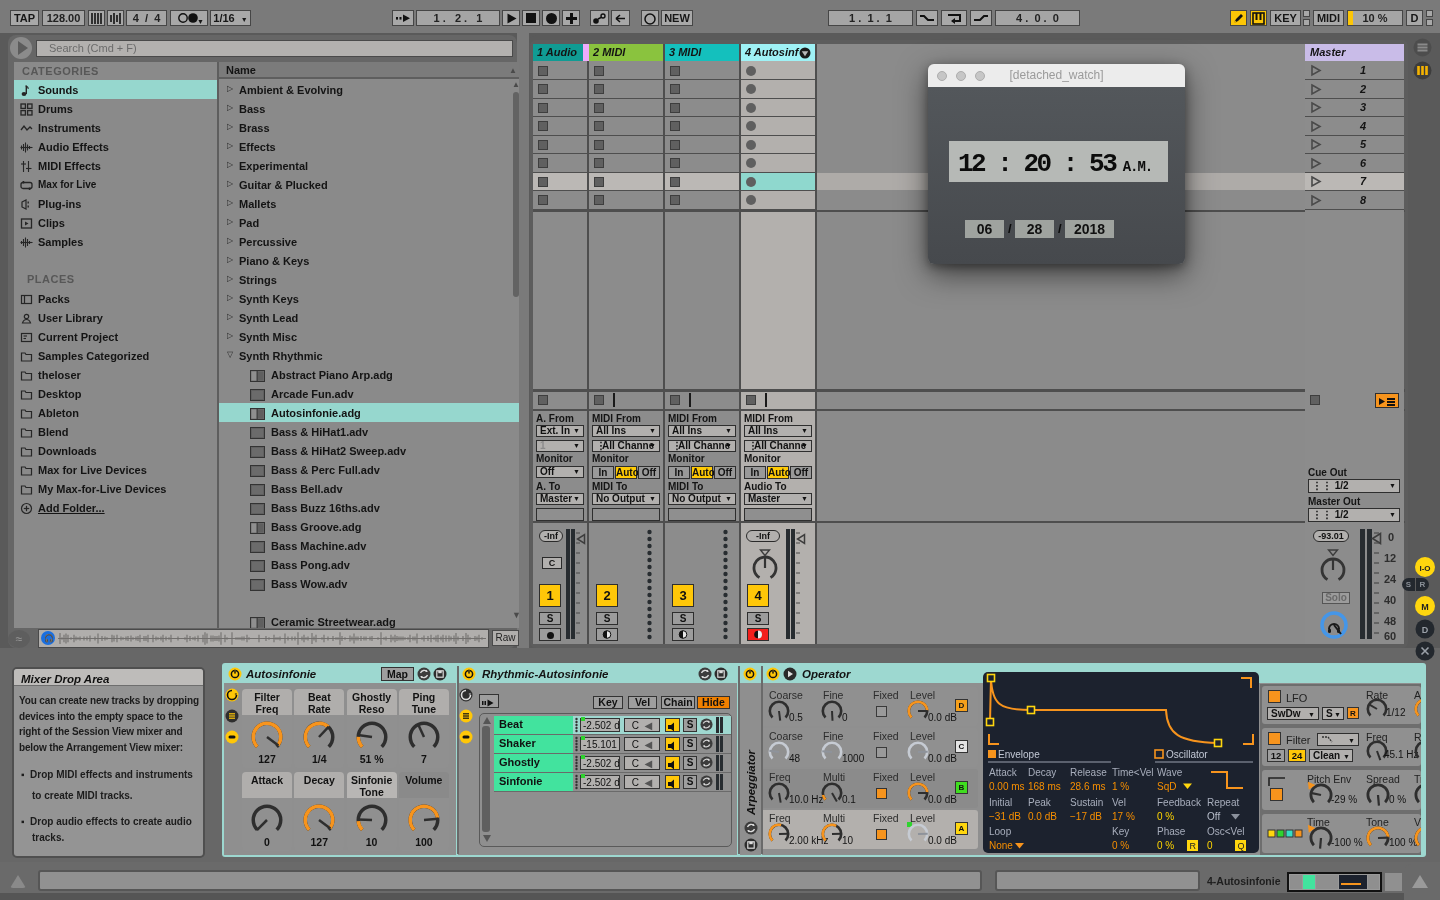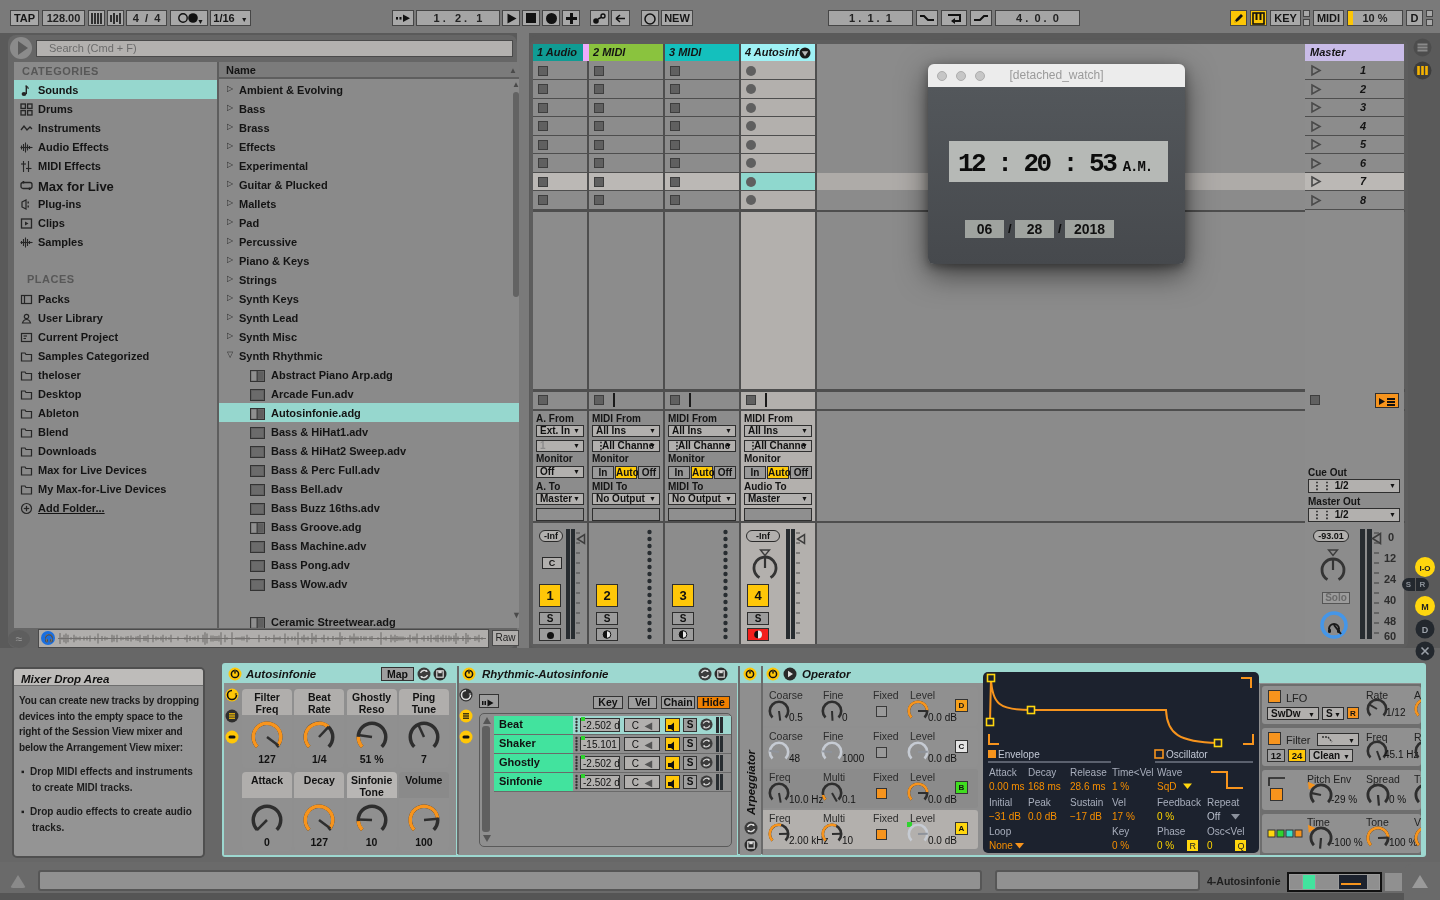--- a/index.html
+++ b/index.html
@@ -164,21 +164,21 @@
         <div class="lbl" style="left:24px;top:3.5px;font-size:11px;">MIDI Effects</div>
       </div>
   <div class="abs" style="left:0;top:113px;width:203px;height:19px;">
         <div class="abs" style="left:6px;top:3px;"><svg width="13" height="13" viewBox="0 0 13 13">
             <g fill="none" stroke="#262626" stroke-width="1.3">
               <rect x="1" y="3.5" width="11" height="6" rx="2"></rect>
             </g>
             <rect x="2.6" y="2" width="1.6" height="2.5" fill="#262626"></rect>
             <rect x="8.8" y="8.5" width="1.6" height="2.5" fill="#262626"></rect>
           </svg></div>
-        <div class="lbl" style="left:24px;top:3.5px;font-size:13px;">Max for Live</div>
+        <div class="lbl" style="left:24px;top:3.5px;font-size:10px;">Max for Live</div>
       </div>
   <div class="abs" style="left:0;top:132px;width:203px;height:19px;">
         <div class="abs" style="left:6px;top:3px;"><svg width="13" height="13" viewBox="0 0 13 13">
             <path d="M2 4 L6 2 L6 11 L2 9 Z" fill="none" stroke="#262626" stroke-width="1.2"></path>
             <rect x="7.5" y="3.5" width="1.4" height="2" fill="#262626"></rect>
             <rect x="7.5" y="7.5" width="1.4" height="2" fill="#262626"></rect>
           </svg></div>
         <div class="lbl" style="left:24px;top:3.5px;font-size:11px;">Plug-ins</div>
       </div>
   <div class="abs" style="left:0;top:151px;width:203px;height:19px;">
@@ -1035,21 +1035,21 @@
   <div class="lbl" style="left:854px;top:533px;font-size:11px;font-weight:bold;color:#2e2e2e;">24</div>
   <div class="lbl" style="left:854px;top:554px;font-size:11px;font-weight:bold;color:#2e2e2e;">40</div>
   <div class="lbl" style="left:854px;top:575px;font-size:11px;font-weight:bold;color:#2e2e2e;">48</div>
   <div class="lbl" style="left:854px;top:590px;font-size:11px;font-weight:bold;color:#2e2e2e;">60</div>
 </div>
 <div id="devicearea" class="abs" style="left:0;top:648px;width:1440px;height:214px;background:#676767;">
   <div class="abs" style="left:0;top:0;width:1440px;height:214px;background:#676767;"></div>
   <div class="abs" style="left:12px;top:19px;width:193px;height:191px;background:#949494;border:2px solid #4f4f4f;border-radius:5px;overflow:hidden;">
       <div style="height:17px;background:#bebcba;border-bottom:1px solid #6e6e6e;"><span style="font-style:italic;font-weight:bold;font-size:11.5px;color:#111;padding-left:7px;line-height:17px;display:inline-block;">Mixer Drop Area</span></div>
       <div style="padding:7px 0 0 5px;font-size:10px;letter-spacing:-0.15px;font-weight:bold;color:#1c1c1c;line-height:15.5px;">You can create new tracks by dropping devices into the empty space to the right of the Session View mixer and below the Arrangement View mixer:</div>
-      <div style="padding:9px 2px 0 18px;font-size:10px;letter-spacing:0px;font-weight:bold;color:#1c1c1c;line-height:16px;text-indent:-11px;">▪&nbsp; Drop MIDI effects and instruments to create MIDI tracks.</div>
+      <div style="padding:9px 2px 0 18px;font-size:10px;letter-spacing:0px;font-weight:bold;color:#1c1c1c;line-height:21px;text-indent:-11px;">▪&nbsp; Drop MIDI effects and instruments to create MIDI tracks.</div>
       <div style="padding:8px 2px 0 18px;font-size:10px;letter-spacing:0px;font-weight:bold;color:#1c1c1c;line-height:15.5px;text-indent:-11px;">▪&nbsp; Drop audio effects to create audio tracks.</div>
     </div>
   <div class="abs" style="left:222px;top:15px;width:1204px;height:194px;background:#9dd8d0;border-radius:3px;"></div>
   <div class="abs" style="left:224px;top:17px;width:232px;height:190px;background:#8f8f8f;"></div>
   <div class="abs" style="left:224px;top:17px;width:232px;height:18px;background:#9dd8d0;">
       <svg class="abs" style="left:4px;top:2px;" width="14" height="14">
         <circle cx="7" cy="7" r="6.5" fill="#ffc708"></circle>
         <circle cx="7" cy="7" r="3.6" fill="none" stroke="#111" stroke-width="1.5"></circle>
         <rect x="6.2" y="1.8" width="1.8" height="5" fill="#ffc708"></rect>
         <rect x="6.3" y="2.6" width="1.4" height="4" fill="#111"></rect>

